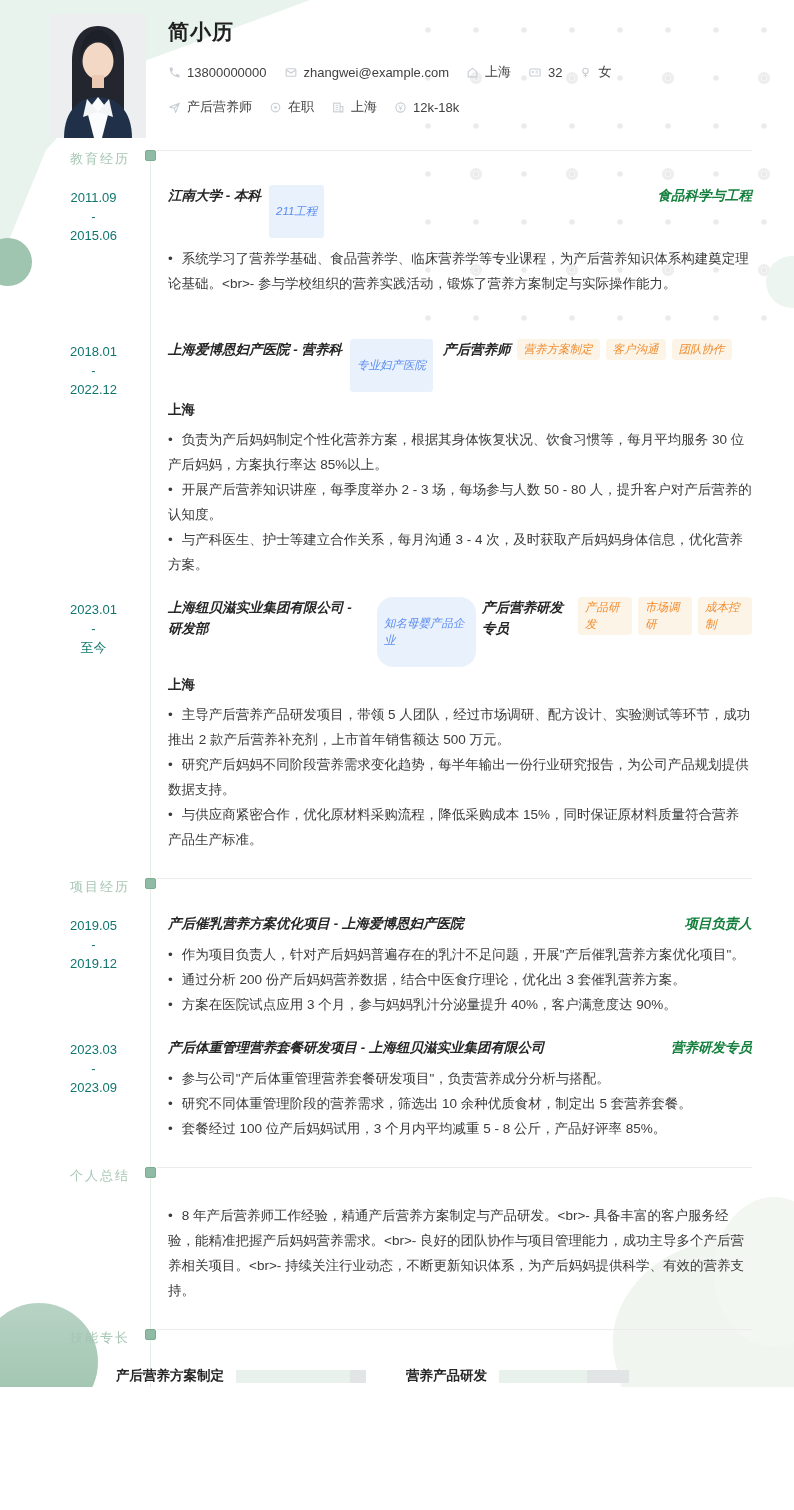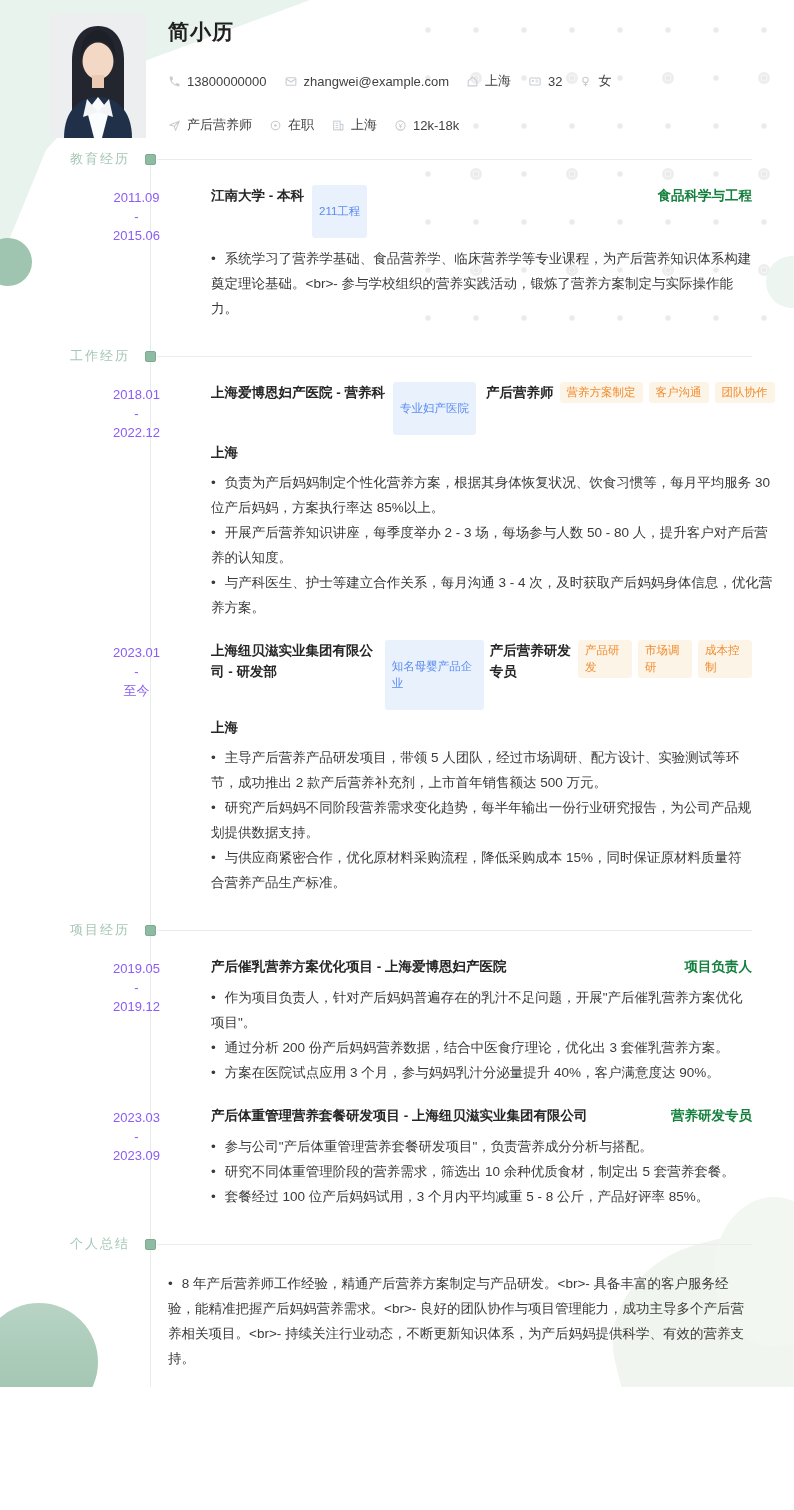--- a/index.html
+++ b/index.html
@@ -32,54 +32,54 @@
 
   .content { position:relative; z-index:1; }
 
   
   .header { position:relative; height:150px; padding-top:18px; }
   .photo { position:absolute; left:50px; top:14px; width:96px; height:124px; overflow:hidden;
     background:#e9ebed; }
   .photo svg { display:block; }
   .head-right { margin-left:168px; }
   .name { font-size:21px; font-weight:700; color:#1f1f1f; letter-spacing:1px; }
-  .c-row { display:flex; align-items:center; margin-top:26px; font-size:13px; color:#404040; }
+  .c-row { display:flex; align-items:center; margin-top:17px; font-size:13px; color:#404040; }
   .c-item { display:flex; align-items:center; margin-right:17px; }
   .c-item svg { margin-right:6px; display:block; }
 
   
   .timeline { position:absolute; left:150px; top:156px; width:1px; height:1292px;
     background:#e4ede8; z-index:0; }
-  .sec-head { display:flex; align-items:center; margin-right:42px; position:relative; z-index:1; }
+  .sec-head { display:flex; margin-right:42px; position:relative; z-index:1; }
   .sec-label { width:130px; text-align:right; font-size:13px; color:#a6c6b4; letter-spacing:2px; }
   .sec-marker { width:11px; height:11px; border-radius:2px; background:#8fbaa3;
     border:1px solid #7cab92; margin-left:15px; flex:0 0 auto; }
   .sec-rule { flex:1; height:1px; background:#ececec; margin-left:1px; }
 
   .entry { display:flex; }
   .entry-side { flex:0 0 150px; padding-left:37px; text-align:center;
-    font-size:13px; color:#8b5cf6; line-height:19px; padding-top:3px;margin-left:43px; }
+    font-size:13px; color:#0f766e; line-height:19px; padding-top:3px; }
   .entry-main { flex:1; margin-right:42px; padding-left:18px; }
 
-  .title-row { display:flex; align-items:flex-start; }
+  .title-row { display:flex; align-items:flex-start;font-style:italic; }
   .bold { font-weight:700; color:#262626; font-size:13.5px; line-height:21px; }
   .badge { font-size:11.5px; line-height:17px; padding:18px 7px; border-radius:3px;
     margin-left:8px; flex:0 0 auto; }
   .badge.blue { color:#5b8cf0; background:#e9f1fd; }
   .tag { font-size:11.5px; line-height:17px; padding:2px 7px; border-radius:3px;
     color:#f08c2e; background:#fdf4e8; margin-left:6px; flex:0 0 auto; }
   .right-bold { margin-left:auto; font-weight:700; color:#15803d; font-size:13.5px; line-height:21px; }
   .job-title { font-weight:700; color:#262626; font-size:13.5px; line-height:21px; margin-left:10px; }
   .location { font-weight:700; color:#262626; font-size:13.5px; margin-top:9px; }
 
   
   .wrapped .company { max-width:188px; }
   .wrapped .badge.blue { max-width:99px; }
   .wrapped .job-title { max-width:100px; margin-left:6px; }
-  .wrapped .badge.blue { margin-left:0; }
+  .wrapped .badge.blue { margin-left:21px;border-radius:16px; }
   .wrapped .tag { max-width:54px; }
 
   .bullets { margin-top:8px; }
   .bullet { font-size:13.5px; line-height:25px; color:#3a3a3a; }
   .bullet::before { content:"•"; margin-right:9px; color:#3a3a3a; }
 
   .sec { padding-bottom:26px; }
   .sec .entry { margin-top:17px; }
   .sec .entry + .entry { margin-top:20px; }
 
@@ -229,25 +229,20 @@
             <span class="right-bold">食品科学与工程</span>
           </div>
           <div class="bullets">
             <div class="bullet">系统学习了营养学基础、食品营养学、临床营养学等专业课程，为产后营养知识体系构建奠定理论基础。&lt;br&gt;- 参与学校组织的营养实践活动，锻炼了营养方案制定与实际操作能力。</div>
           </div>
         </div>
       </div>
     </div>
 
     <div class="sec">
-      <div class="sec-head">
-        <div class="sec-label">工作经历</div>
-        <div class="sec-marker"></div>
-        <div class="sec-rule"></div>
-      </div>
 
       <div class="entry">
         <div class="entry-side">
           <div>2018.01</div>
           <div>-</div>
           <div>2022.12</div>
         </div>
         <div class="entry-main">
           <div class="title-row" style="white-space:nowrap;">
             <span class="bold company">上海爱博恩妇产医院 - 营养科</span>

